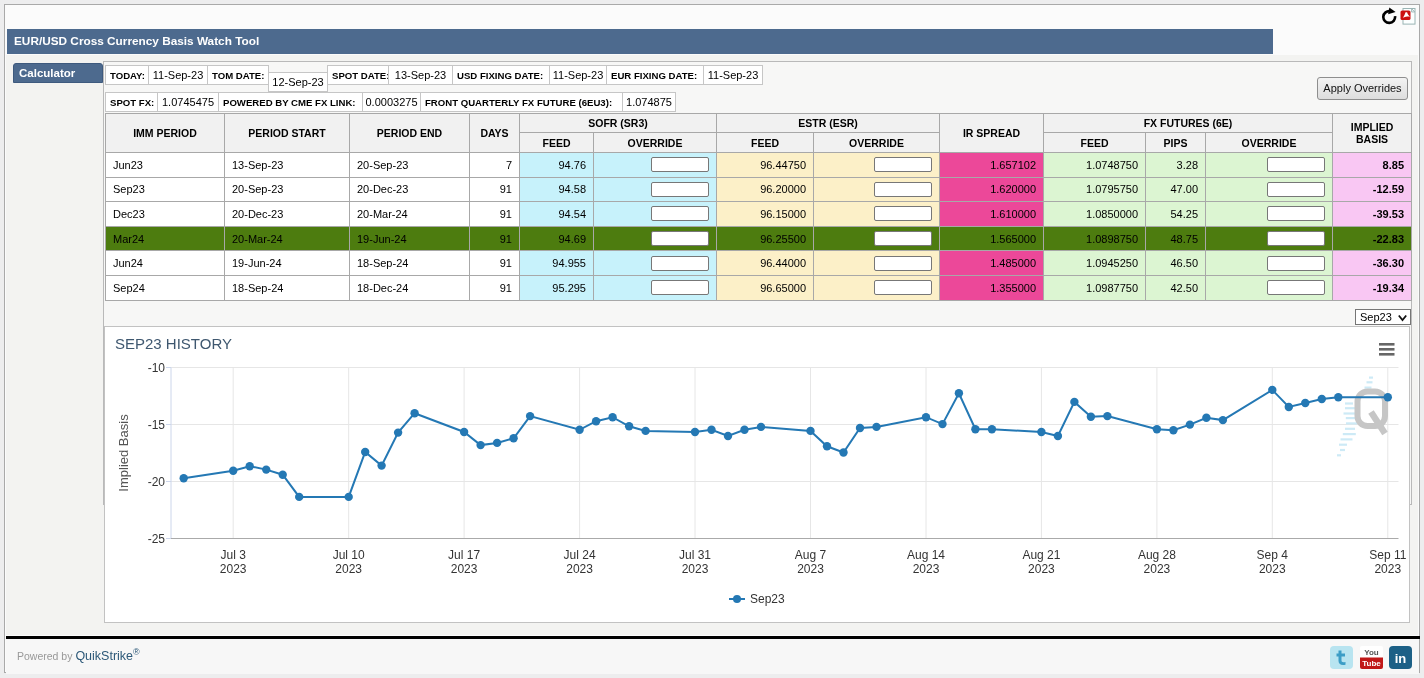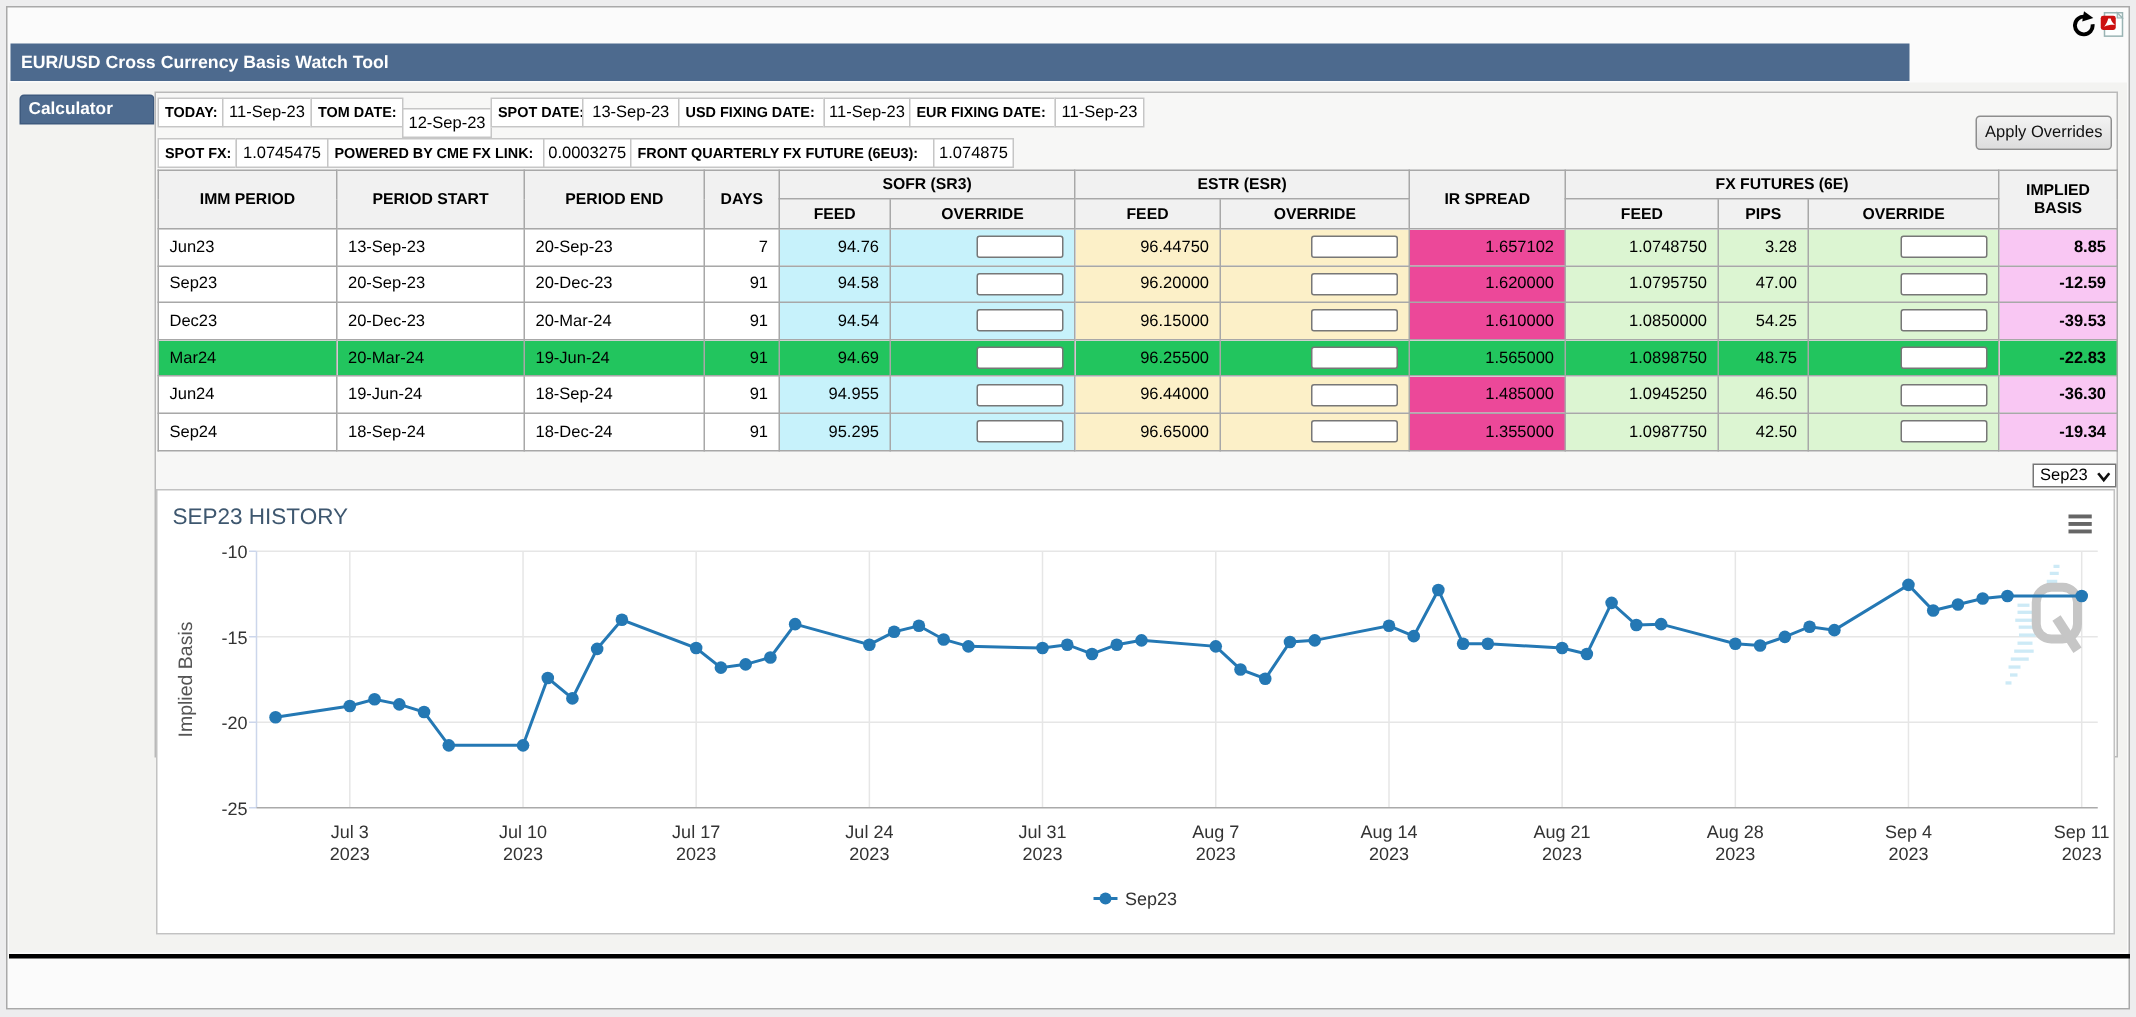--- a/index.html
+++ b/index.html
@@ -25,21 +25,21 @@
   #tbl th { background:#f1f1f1; font-size:10.5px; font-weight:bold; text-align:center; color:#000; }
   #tbl td { font-size:11px; padding:0 7px; background:#fff; }
   #tbl .l { text-align:left; }
   #tbl .r { text-align:right; }
   tr.dr { height:24.6px; }
   #tbl td.cyan { background:#c7f2fb; }
   #tbl td.cream { background:#fcf0c8; }
   #tbl td.gray { background:#ec4899;padding-left:12px; }
   #tbl td.green { background:#dcf5d2; }
   #tbl td.pink { background:#f9c7f3; }
-  #tbl tr.hl td { background:#22c55e; }
+  #tbl tr.hl td { background:#4d7c0f; }
   .inp { display:inline-block; width:58px; height:15px; background:#fff; border:1px solid #777; border-radius:2px; vertical-align:middle; }
   td.ic { text-align:right; padding:0 12px 0 0; }
   #chartbox { position:absolute; left:0px; top:264px; width:1306px; height:297px; background:#fff; border:1px solid #c2c2c2; }
   #blackline { left:1px; top:631px; width:1414px; height:2.5px; background:#000; }
   #footer { left:1px; top:633.5px; width:1413px; height:35px; background:#f7f7f7; }
 </style>
 </head>
 <body>
 <div id="card">
   <svg class="abs" style="left:1377px; top:2px;" width="40" height="24" viewBox="0 0 40 24">
@@ -350,13 +350,28 @@
           <g transform="translate(648,272)">
             <line x1="-24" y1="0" x2="-8" y2="0" stroke="#2478b4" stroke-width="2"></line>
             <circle cx="-16" cy="0" r="4" fill="#2478b4"></circle>
             <text x="-3" y="4" font-size="12" fill="#333">Sep23</text>
           </g>
         </svg>
       </div>
     </div>
   </div>
   <div class="abs" id="blackline"></div>
+  <div class="abs" id="footer">
+    <span style="position:absolute; left:11px; top:8px; font-size:10.5px; color:#999;">Powered by <a style="color:#2c5878; text-decoration:none; font-size:12.5px;">QuikStrike</a><span style="color:#2c5878; font-size:9px; vertical-align:super;">®</span></span>
+    <svg style="position:absolute; left:1324px; top:7px;" width="82" height="24" viewBox="0 0 82 24">
+      <rect x="0" y="0" width="23" height="23" rx="4" fill="#b8e4f0"></rect>
+      <path d="M 8.5 4.5 L 11.5 4.5 L 11.5 7.5 L 15 7.5 L 15 10.5 L 11.5 10.5 L 11.5 14.5 C 11.5 16 12.5 16.5 15.5 16 L 15.5 18.8 C 10.5 19.6 8.5 18 8.5 14.8 L 8.5 10.5 L 6.5 10.5 L 6.5 7.5 L 8.5 7.5 Z" fill="#3c9dc6"></path>
+      <rect x="30" y="0" width="23" height="11.5" rx="2" fill="#fff"></rect>
+      <rect x="30" y="11.5" width="23" height="11.5" rx="2" fill="#c01818"></rect>
+      <rect x="30" y="9" width="23" height="5" fill="#c01818"></rect>
+      <rect x="30" y="9" width="23" height="2.5" fill="#fff"></rect>
+      <text x="41.5" y="8.8" font-size="8" font-weight="bold" fill="#555" text-anchor="middle" transform="scale(1,1)">You</text>
+      <text x="41.5" y="20.2" font-size="8" font-weight="bold" fill="#fff" text-anchor="middle">Tube</text>
+      <rect x="59" y="0" width="23" height="23" rx="4" fill="#1c6086"></rect>
+      <text x="70.5" y="17" font-size="13" font-weight="bold" fill="#fff" text-anchor="middle">in</text>
+    </svg>
+  </div>
 </div>
 
 </body></html>

